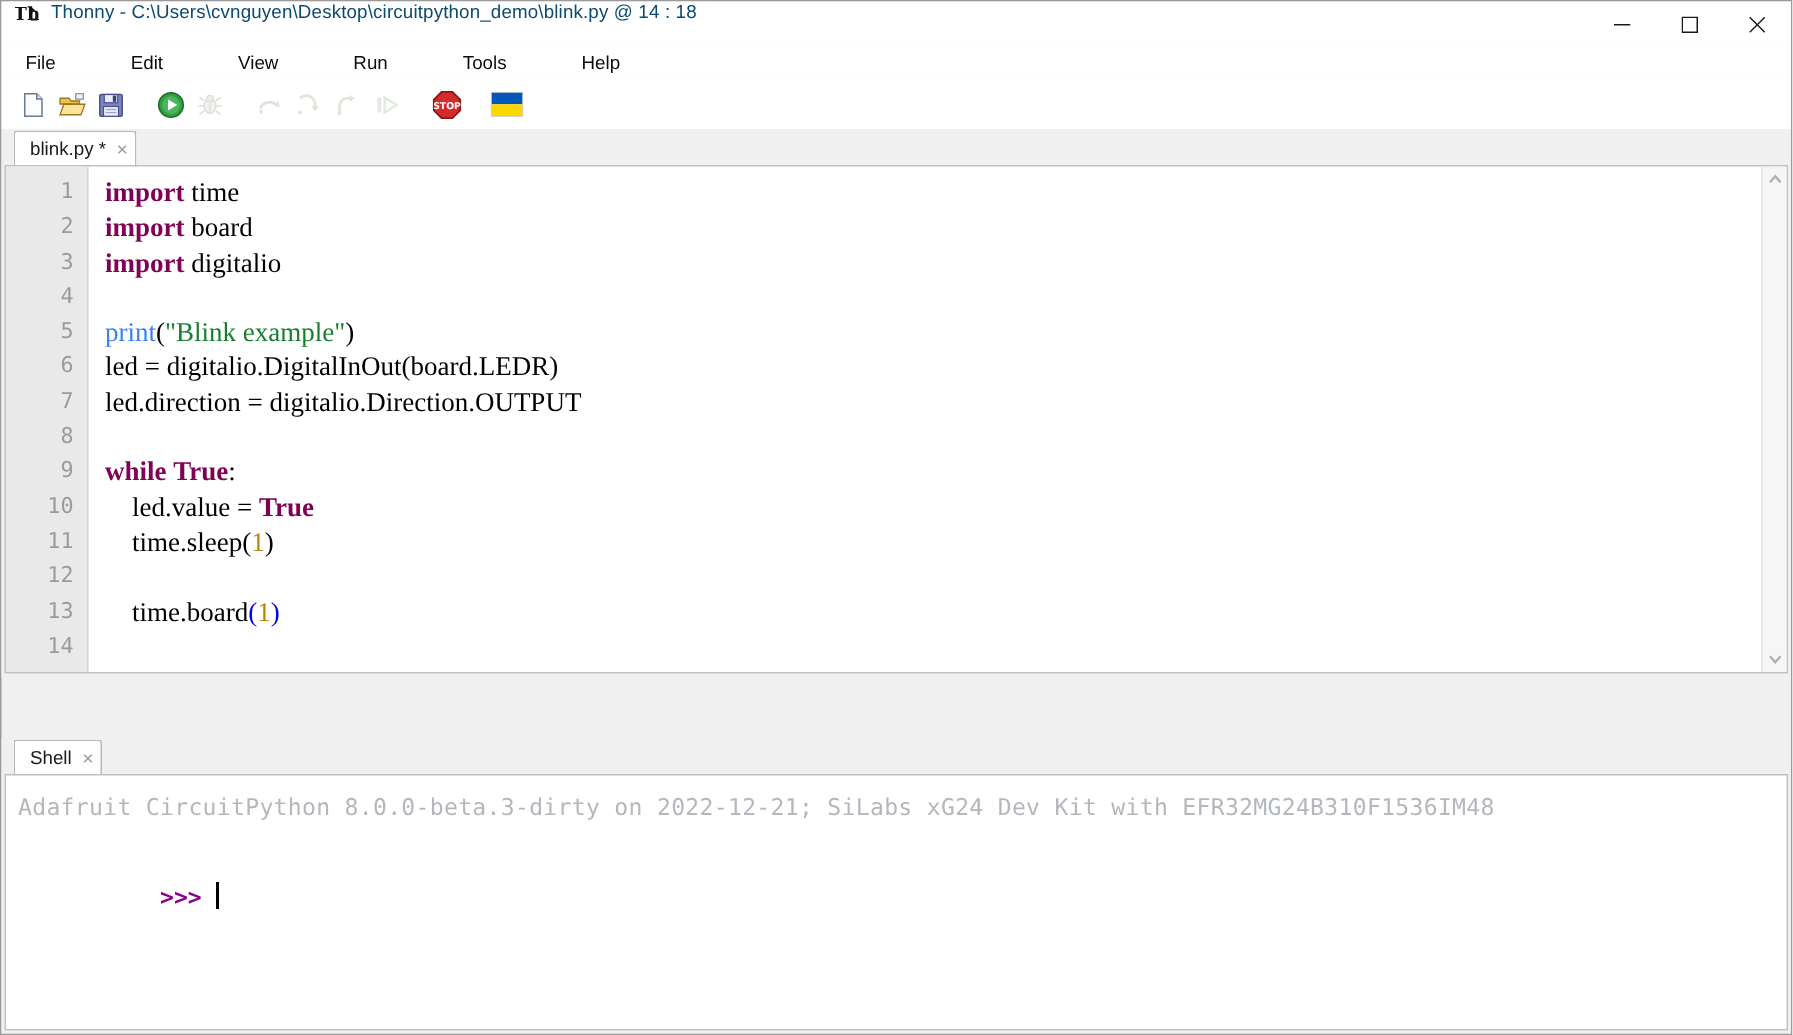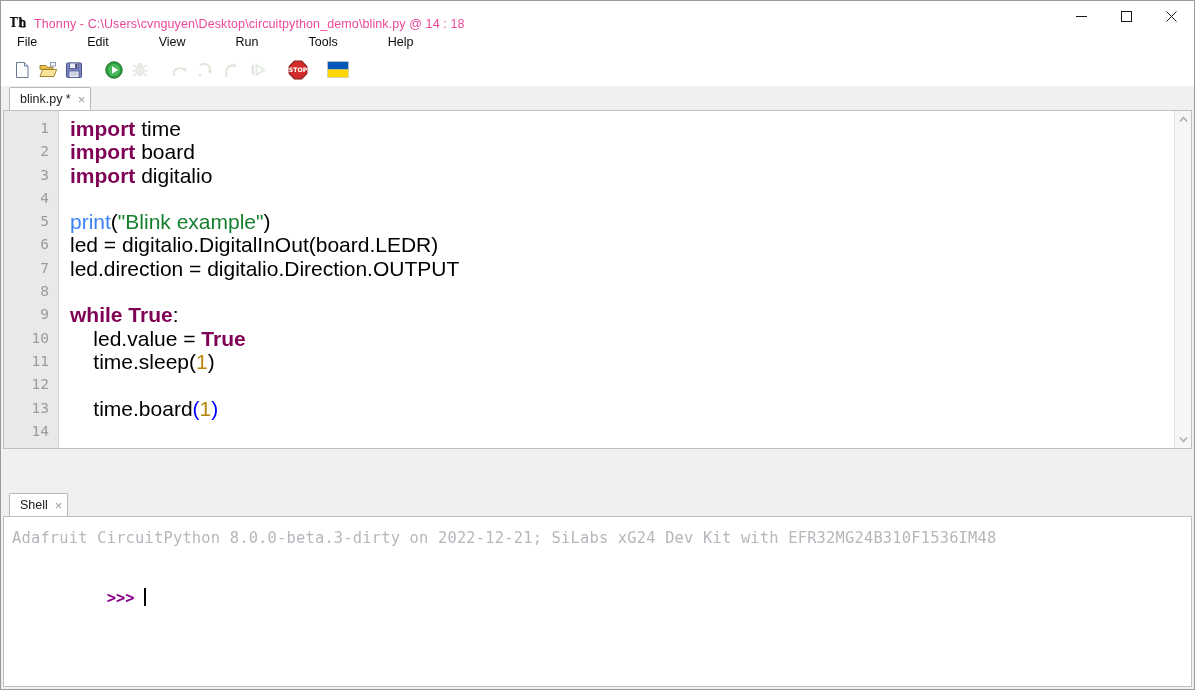--- a/index.html
+++ b/index.html
@@ -20,36 +20,36 @@
     border: 1px solid #9a9a9a;
     display: flex;
     flex-direction: column;
   }
 
   
   .titlebar {
     height: 30px;
     background: #ffffff;
     display: flex;
-    align-items: flex-end;
+    align-items: flex-start;
     flex: 0 0 30px;
     position: relative;
   }
   .title-icon {
     width: 16px;
     height: 16px;
     margin-left: 9px;
     margin-right: 8px;
     position: relative;
     flex: 0 0 16px;
   }
   .title-icon svg { display: block; }
   .title-text {
     font-size: 12.5px;
-    color: #ec4899;
+    color: #0c4a6e;
     white-space: nowrap;
     letter-spacing: .1px;
   }
   .win-controls {
     position: absolute;
     right: 0;
     top: 0;
     height: 30px;
     display: flex;
   }
@@ -166,22 +166,22 @@
     height: 23.3px;
   }
   .code-area {
     flex: 1 1 auto;
     padding-top: 6px;
     padding-left: 11px;
     overflow: hidden;
     position: relative;
   }
   .code-line {
-    font-family: Liberation Sans, sans-serif;
-    font-size: 21px;
+    font-family: Liberation Serif, serif;
+    font-size: 18px;
     line-height: 23.3px;
     height: 23.3px;
     white-space: pre;
     color: #000000;
   }
   .tok-kw      { color: #7f0055; font-weight: bold; }
   .tok-builtin { color: #7f0055; font-weight: bold; }
   .tok-str     { color: #157f2e; }
   .tok-fn      { color: #3b82f6; }
   .tok-num     { color: #b8860b; }

